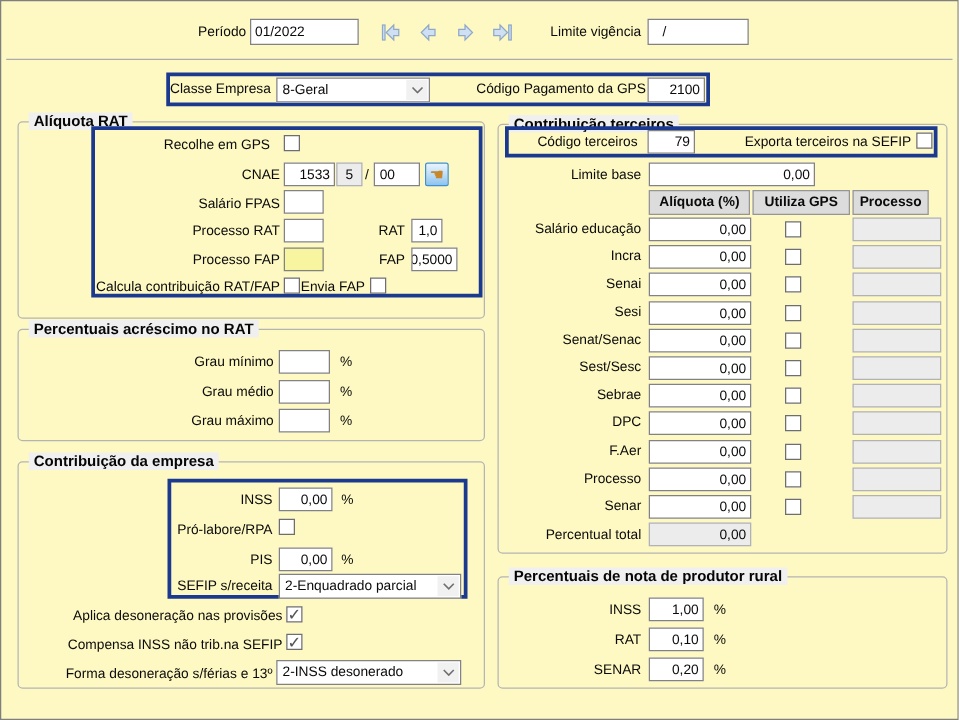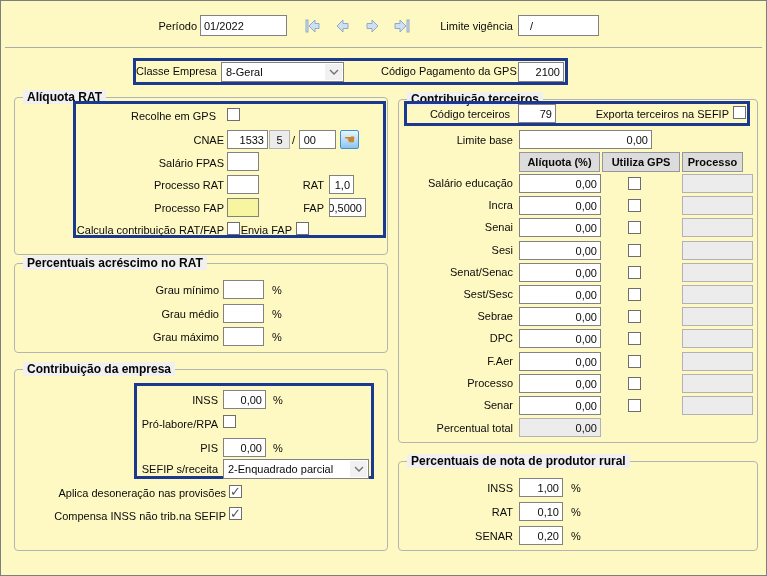--- a/index.html
+++ b/index.html
@@ -176,20 +176,29 @@
         </svg>
       </span>
   </div>
 
   <div class="label" style="left:30px;top:486px;width:195px">Aplica desoneração nas provisões</div>
   <div class="checkbox checked" style="left:228px;top:484px"></div>
 
   <div class="label" style="left:30px;top:509px;width:195px">Compensa INSS não trib.na SEFIP</div>
   <div class="checkbox checked" style="left:228px;top:506px"></div>
 
+  <div class="label" style="left:20px;top:532px;width:197px">Forma desoneração s/férias e 13º</div>
+  <div class="dropdown" style="left:220px;top:527px;width:148px">
+    <span>2-INSS desonerado</span>
+    <span class="chev">
+        <svg width="10" height="6">
+          <polyline points="1,1 5,5 9,1" fill="none" stroke="#6f6f6f" stroke-width="1.3"></polyline>
+        </svg>
+      </span>
+  </div>
 
   <div class="groupbox" style="left:397px;top:98px;width:360px;height:344px">
     <span class="gtitle">Contribuição terceiros</span>
   </div>
   <div class="bluebox" style="left:403px;top:100px;width:346px;height:25px"></div>
   <div class="label" style="left:415px;top:107px;width:94px">Código terceiros</div>
   <div class="field num" style="left:517px;top:103px;width:38px">79</div>
   <div class="label" style="left:570px;top:107px;width:158px">Exporta terceiros na SEFIP</div>
   <div class="checkbox" style="left:732px;top:105px"></div>
 

